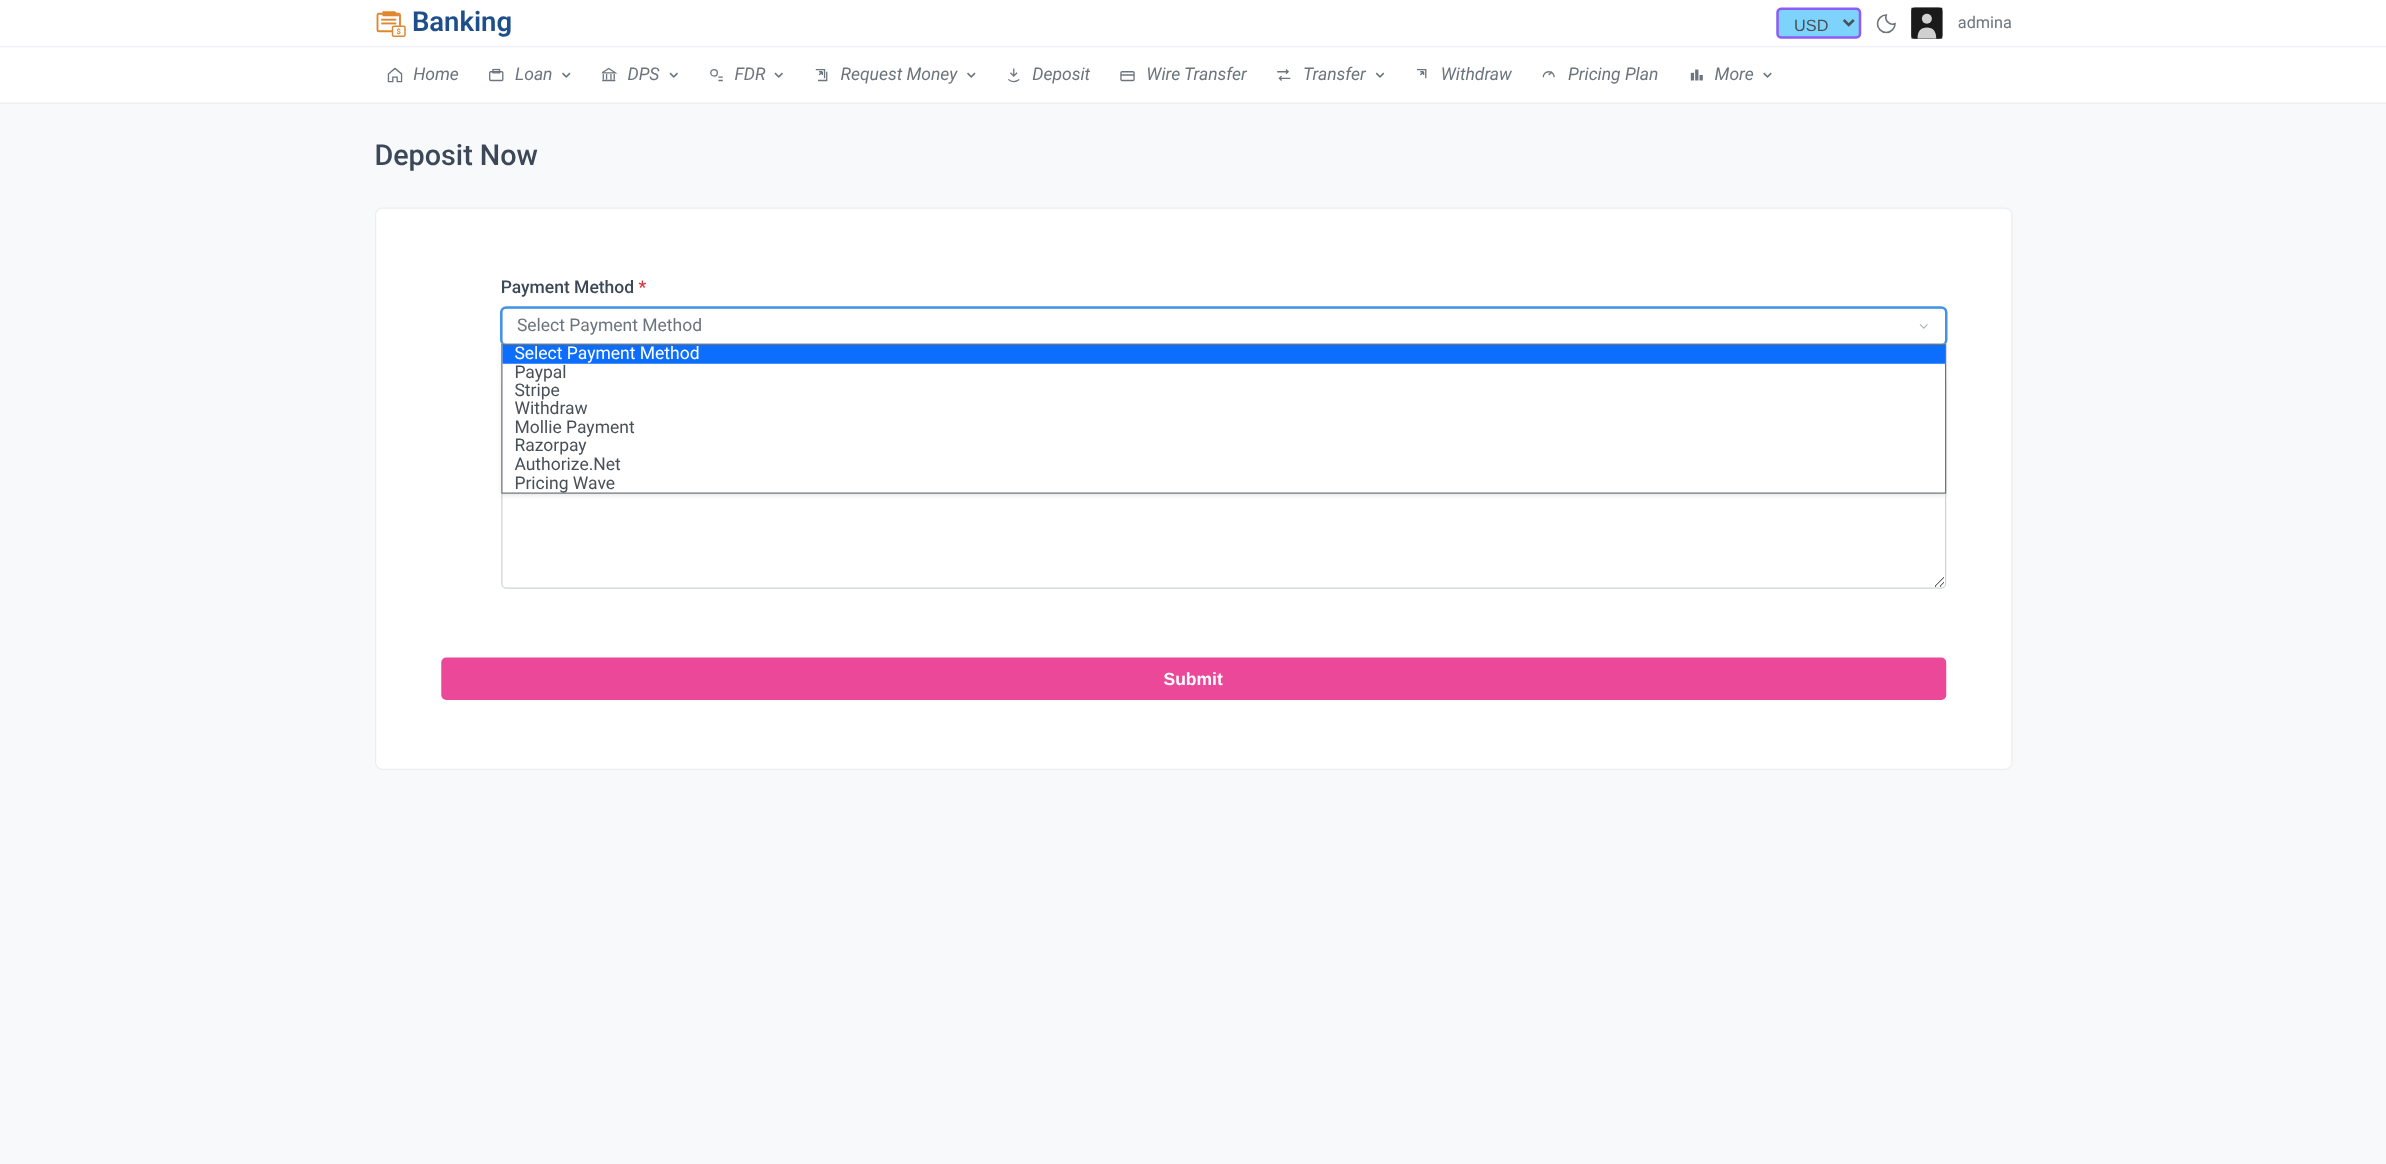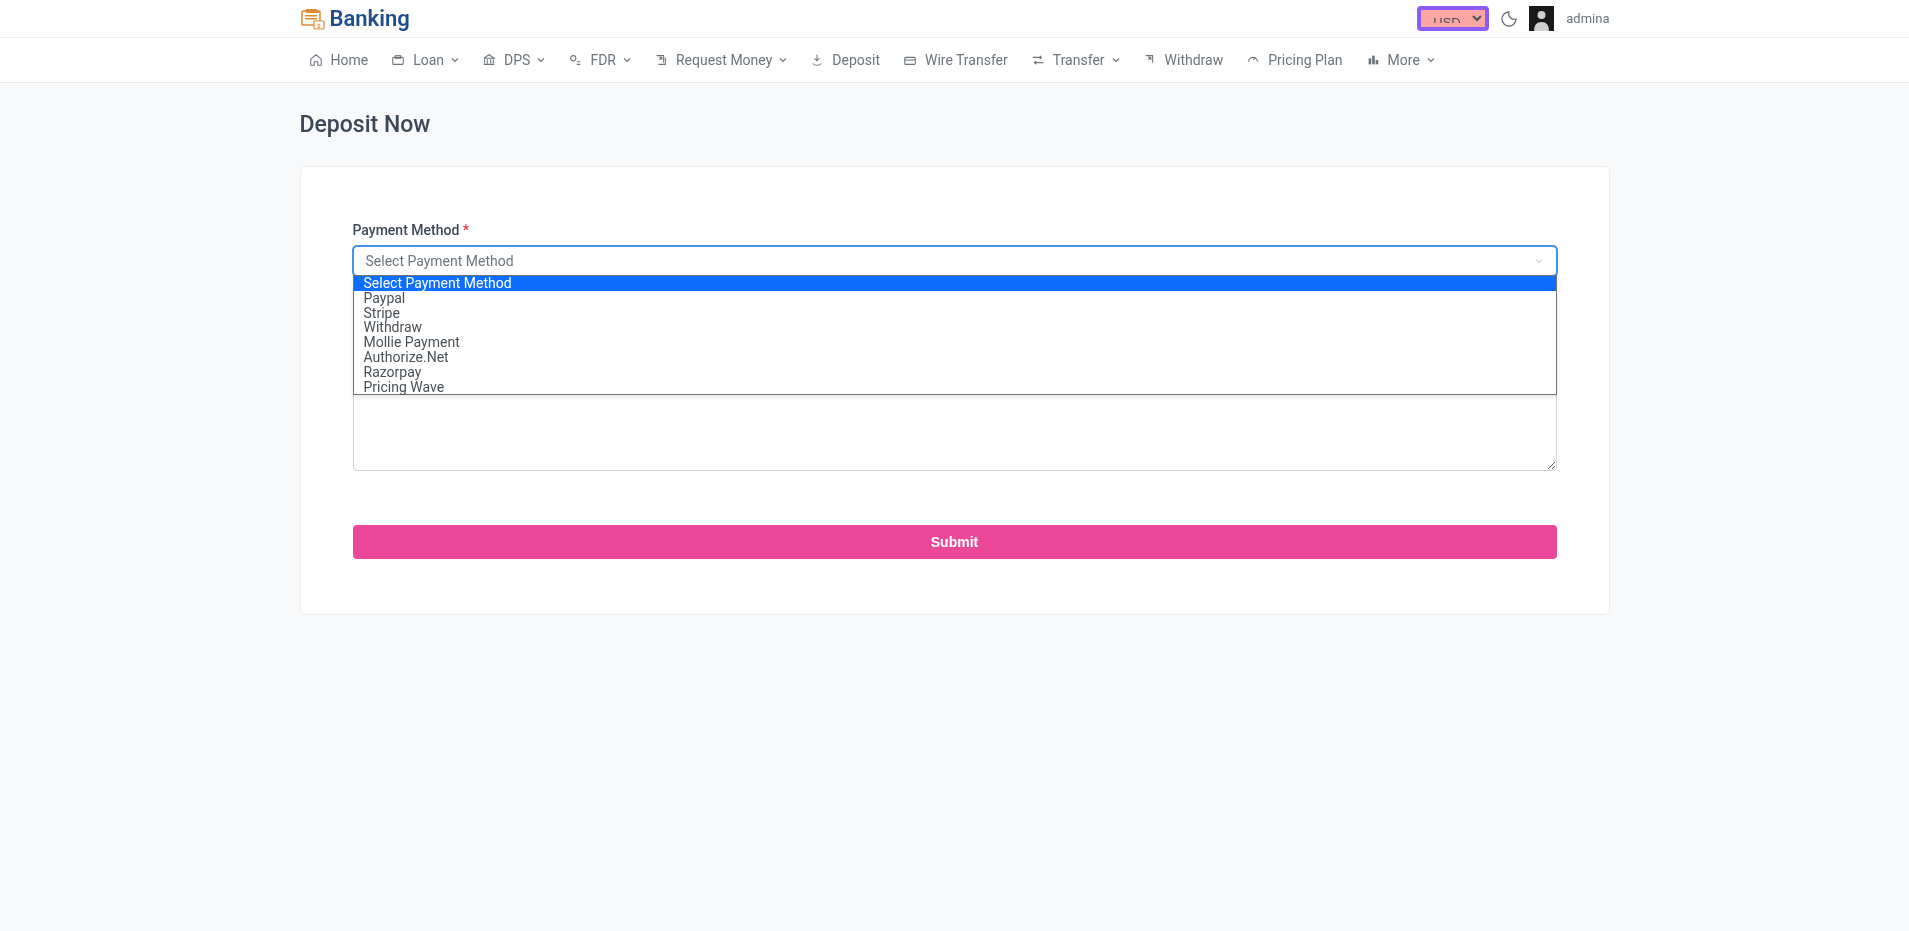--- a/index.html
+++ b/index.html
@@ -4,36 +4,36 @@
 <style>
 * { margin:0; padding:0; box-sizing:border-box; }
 body { font-family:-apple-system,BlinkMacSystemFont,"Segoe UI",Roboto,sans-serif; background:#f8f9fb; color:#4a5568; font-size:14px; }
 
 .header { background:#fff; border-bottom:1px solid #e9ecef; height:38px; display:flex; align-items:center; padding:0 20px; }
 .header-inner { max-width:1310px; margin:0 auto; width:100%; display:flex; align-items:center; justify-content:space-between; }
 .logo { display:flex; align-items:center; gap:2px; }
 .logo-icon { width:28px; height:24px; }
 .logo-text { color:#1e4f8a; font-size:22px; font-weight:600; }
 .header-right { display:flex; align-items:center; gap:12px; }
-.currency-select { border:4px solid #8b5cf6; border-radius:4px; padding:4px 8px; font-size:13px; color:#495057; background:#fca5a5; height:25px; }
+.currency-select { border:2px solid #8b5cf6; border-radius:4px; padding:4px 8px; font-size:13px; color:#495057; background:#7dd3fc; height:25px; }
 .moon-icon { width:16px; height:16px; color:#6c757d; cursor:pointer; }
 .avatar { width:25px; height:25px; border-radius:3px; background:#2d2d2d; }
 .username { color:#6c757d; font-size:13px; }
 
 .navbar { background:#fff; border-bottom:1px solid #e9ecef; height:45px; display:flex; align-items:center; }
-.nav-inner { max-width:1310px; margin:16px auto; width:100%; padding:0 8px; display:flex; align-items:flex-start; gap:22px; }
+.nav-inner { max-width:1310px; margin:16px auto; width:100%; padding:0 8px; display:flex; align-items:flex-start; gap:22px;font-style:italic; }
 .nav-item { display:flex; align-items:center; gap:7px; color:#6c757d; font-size:14px; cursor:pointer; white-space:nowrap; }
 .nav-icon { width:16px; height:14px; fill:#6c757d; }
 .chevron { width:8px; height:8px; }
 
 .container { max-width:1310px; margin:0 auto; padding:28px 0 0 0; }
 .page-title { font-size:23px; font-weight:500; color:#3c4858; margin-bottom:28px; }
 
 .card { background:#fff; border:1px solid #ecedef; border-radius:6px; padding:55px 52px; }
-.form-group { margin-bottom:25px; position:relative; }
+.form-group { margin-bottom:25px; position:relative;margin-left:48px; }
 .form-label { font-size:14px; color:#3c4858; font-weight:500; margin-bottom:8px; display:block; }
 .required { color:#dc3545; }
 .select-box { width:100%; border:1px solid #ced4da; border-radius:4px; padding:8px 12px; font-size:14px; color:#6c757d; background:#fff; height:30px; display:flex; align-items:center; justify-content:space-between; outline:2px solid #4393e6; outline-offset:-1px; }
 .select-chevron { width:10px; height:10px; color:#adb5bd; }
 
 .dropdown { position:absolute; top:100%; left:0; right:0; background:#fff; border:1px solid #6c757d; margin-top:-1px; z-index:10; box-shadow:0 2px 4px rgba(0,0,0,0.1); }
 .dropdown-option { padding:0 10px; font-size:14px; color:#495057; cursor:pointer; line-height:14.8px; height:14.8px; }
 .dropdown-option.selected { background:#0d6efd; color:#fff; }
 
 .textarea { width:100%; border:1px solid #ced4da; border-radius:4px; height:170px; resize:vertical; padding:8px 12px; font-family:inherit; font-size:14px; }
@@ -184,22 +184,22 @@
         <svg class="select-chevron" viewBox="0 0 10 10">
             <path d="M2 3.5 L5 6.5 L8 3.5" fill="none" stroke="#adb5bd" stroke-width="1"></path>
           </svg>
       </div>
       <div class="dropdown">
         <div class="dropdown-option selected">Select Payment Method</div>
         <div class="dropdown-option">Paypal</div>
         <div class="dropdown-option">Stripe</div>
         <div class="dropdown-option">Withdraw</div>
         <div class="dropdown-option">Mollie Payment</div>
+        <div class="dropdown-option">Razorpay</div>
         <div class="dropdown-option">Authorize.Net</div>
-        <div class="dropdown-option">Razorpay</div>
         <div class="dropdown-option">Pricing Wave</div>
       </div>
     </div>
 
     <div class="form-group">
       <textarea class="textarea" style=""></textarea>
     </div>
 
     <button class="submit-btn">Submit</button>
   </div>

